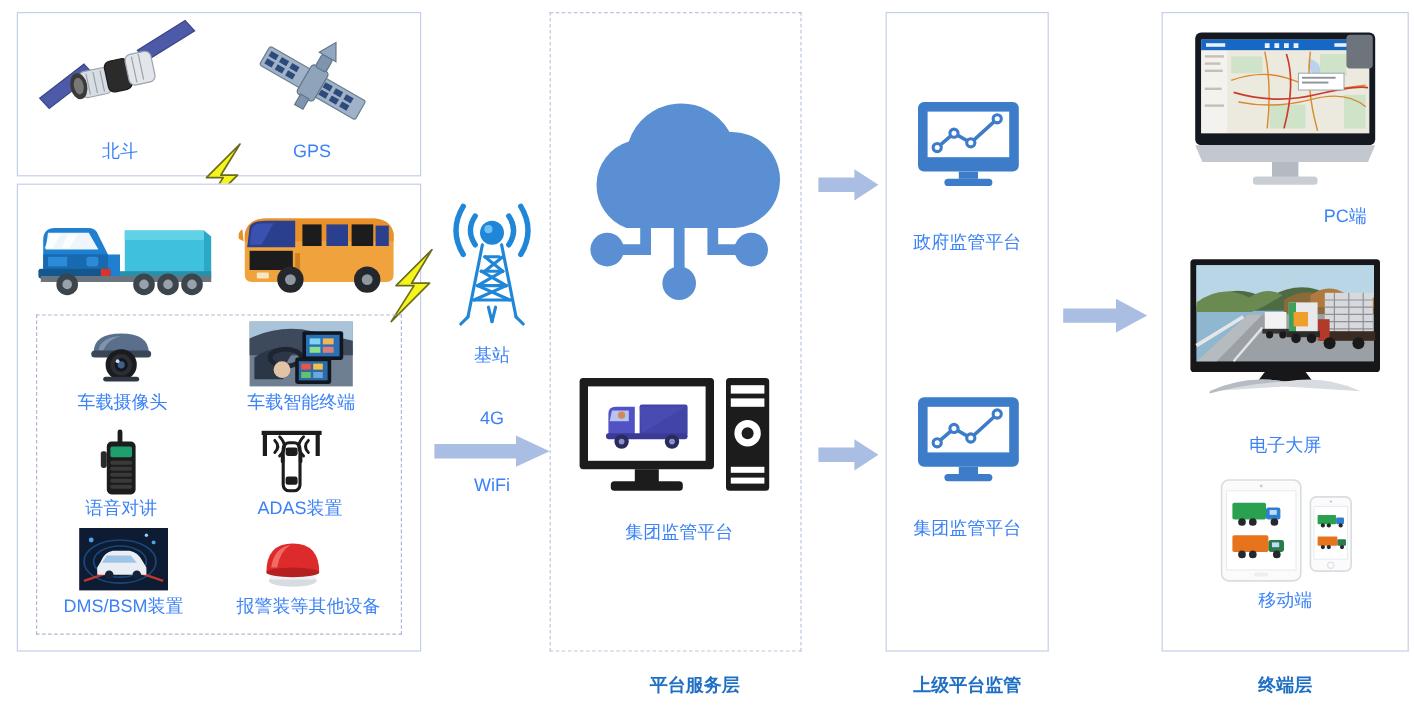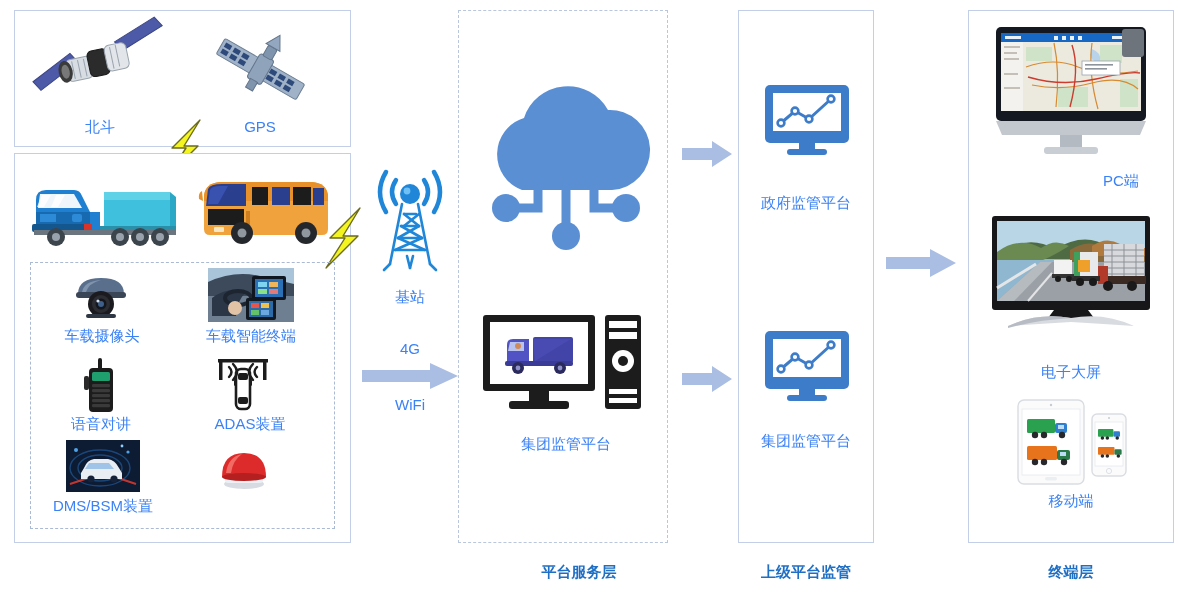--- a/index.html
+++ b/index.html
@@ -275,20 +275,21 @@
 
   <div class="icon-wrap" style="left:216px;top:443px;">
     <svg width="56" height="48" viewBox="0 0 56 48">
       <ellipse cx="28" cy="41" rx="20" ry="5" fill="#d8dce2"></ellipse>
       <rect x="9" y="32" width="38" height="8" rx="3" fill="#eceff3"></rect>
       <path d="M6 34 q0-24 22-24 t22 24 z" fill="#dd2b2b"></path>
       <path d="M10 30 q2-16 16-19 q-9 6-11 19 z" fill="#f4756e" opacity="0.85"></path>
       <ellipse cx="28" cy="34" rx="22" ry="4" fill="#b51f1f"></ellipse>
     </svg>
   </div>
+  <div class="cap" style="left:174px;top:497px;width:166px;">报警装等其他设备</div>
 
   <div class="icon-wrap" style="left:374px;top:168px;">
     <svg width="72" height="104" viewBox="0 0 72 104">
       <g fill="none" stroke="#1f86d8" stroke-width="4.5" stroke-linecap="round">
         <path d="M22 12 q-8 12 0 24"></path>
         <path d="M50 12 q8 12 0 24"></path>
         <path d="M12 4 q-12 20 0 40"></path>
         <path d="M60 4 q12 20 0 40"></path>
       </g>
       <circle cx="36" cy="26" r="10" fill="#1f86d8"></circle>

